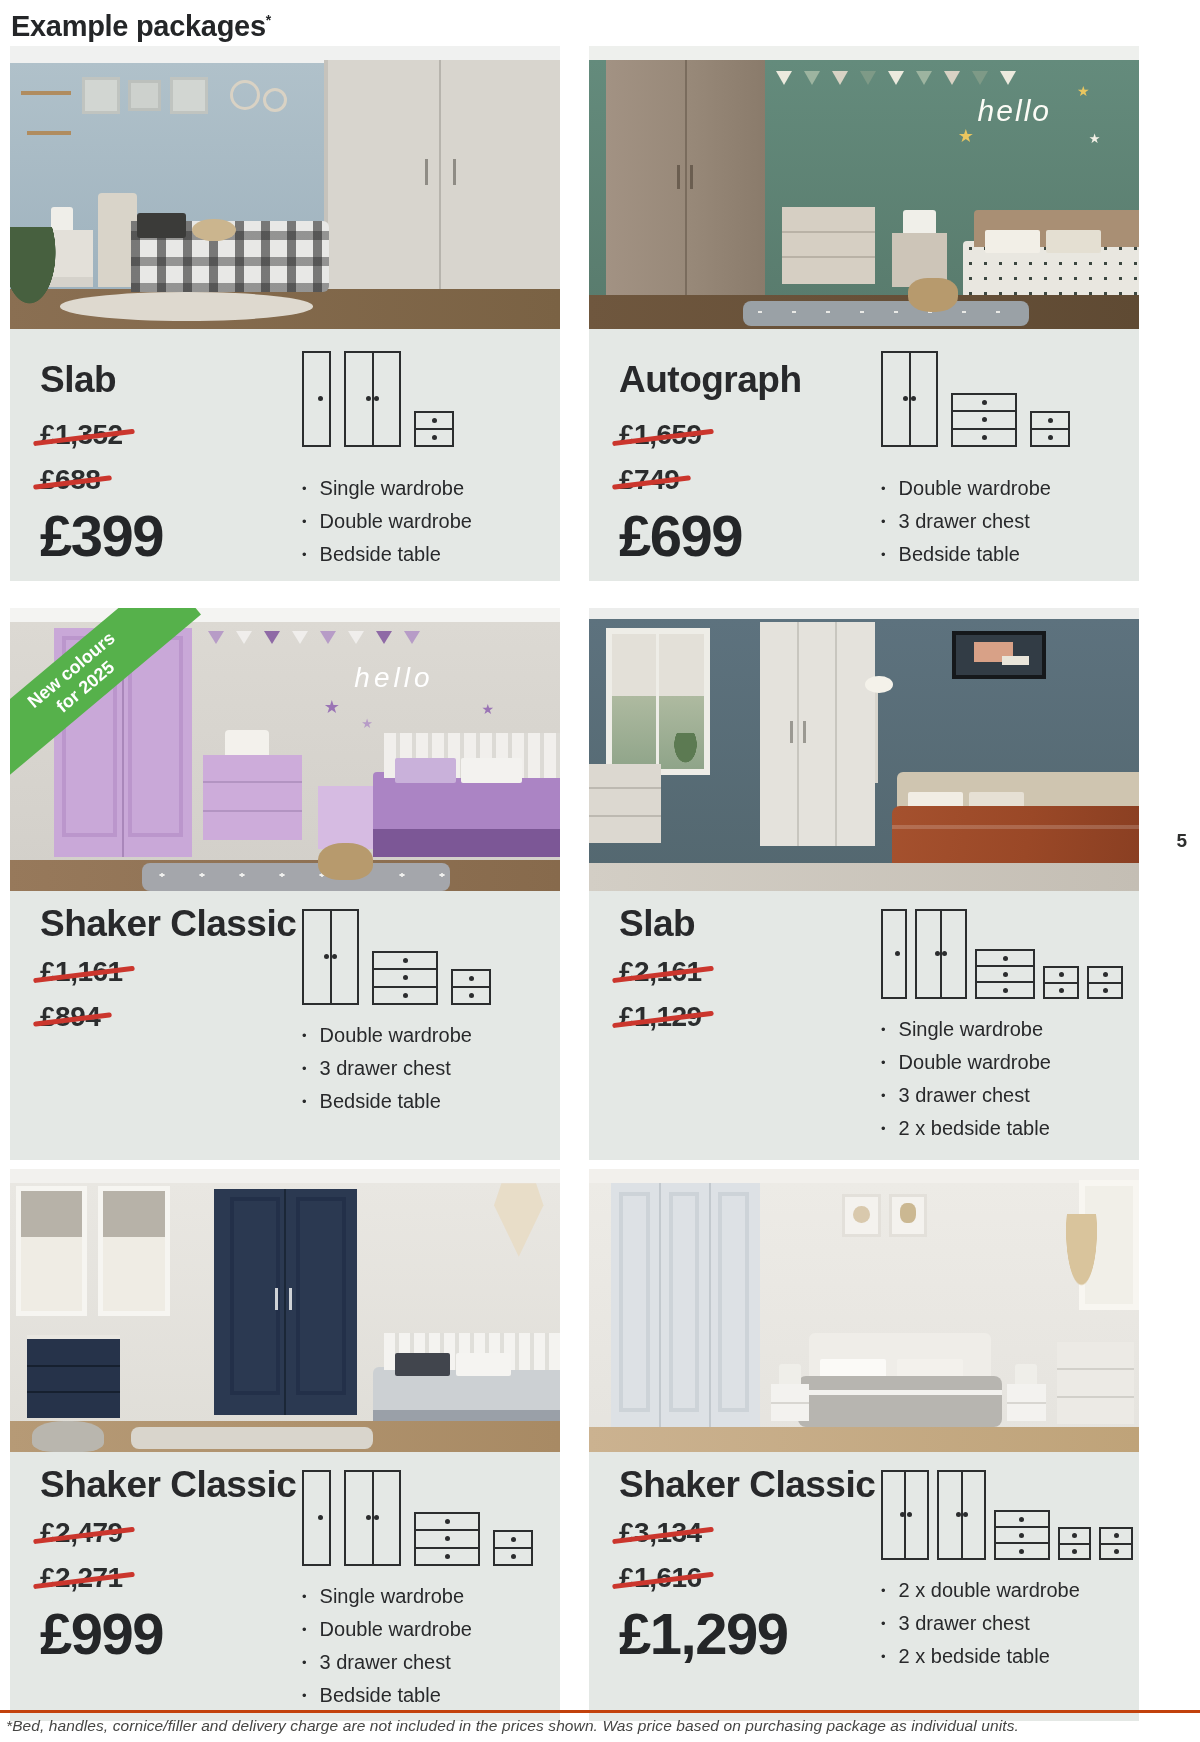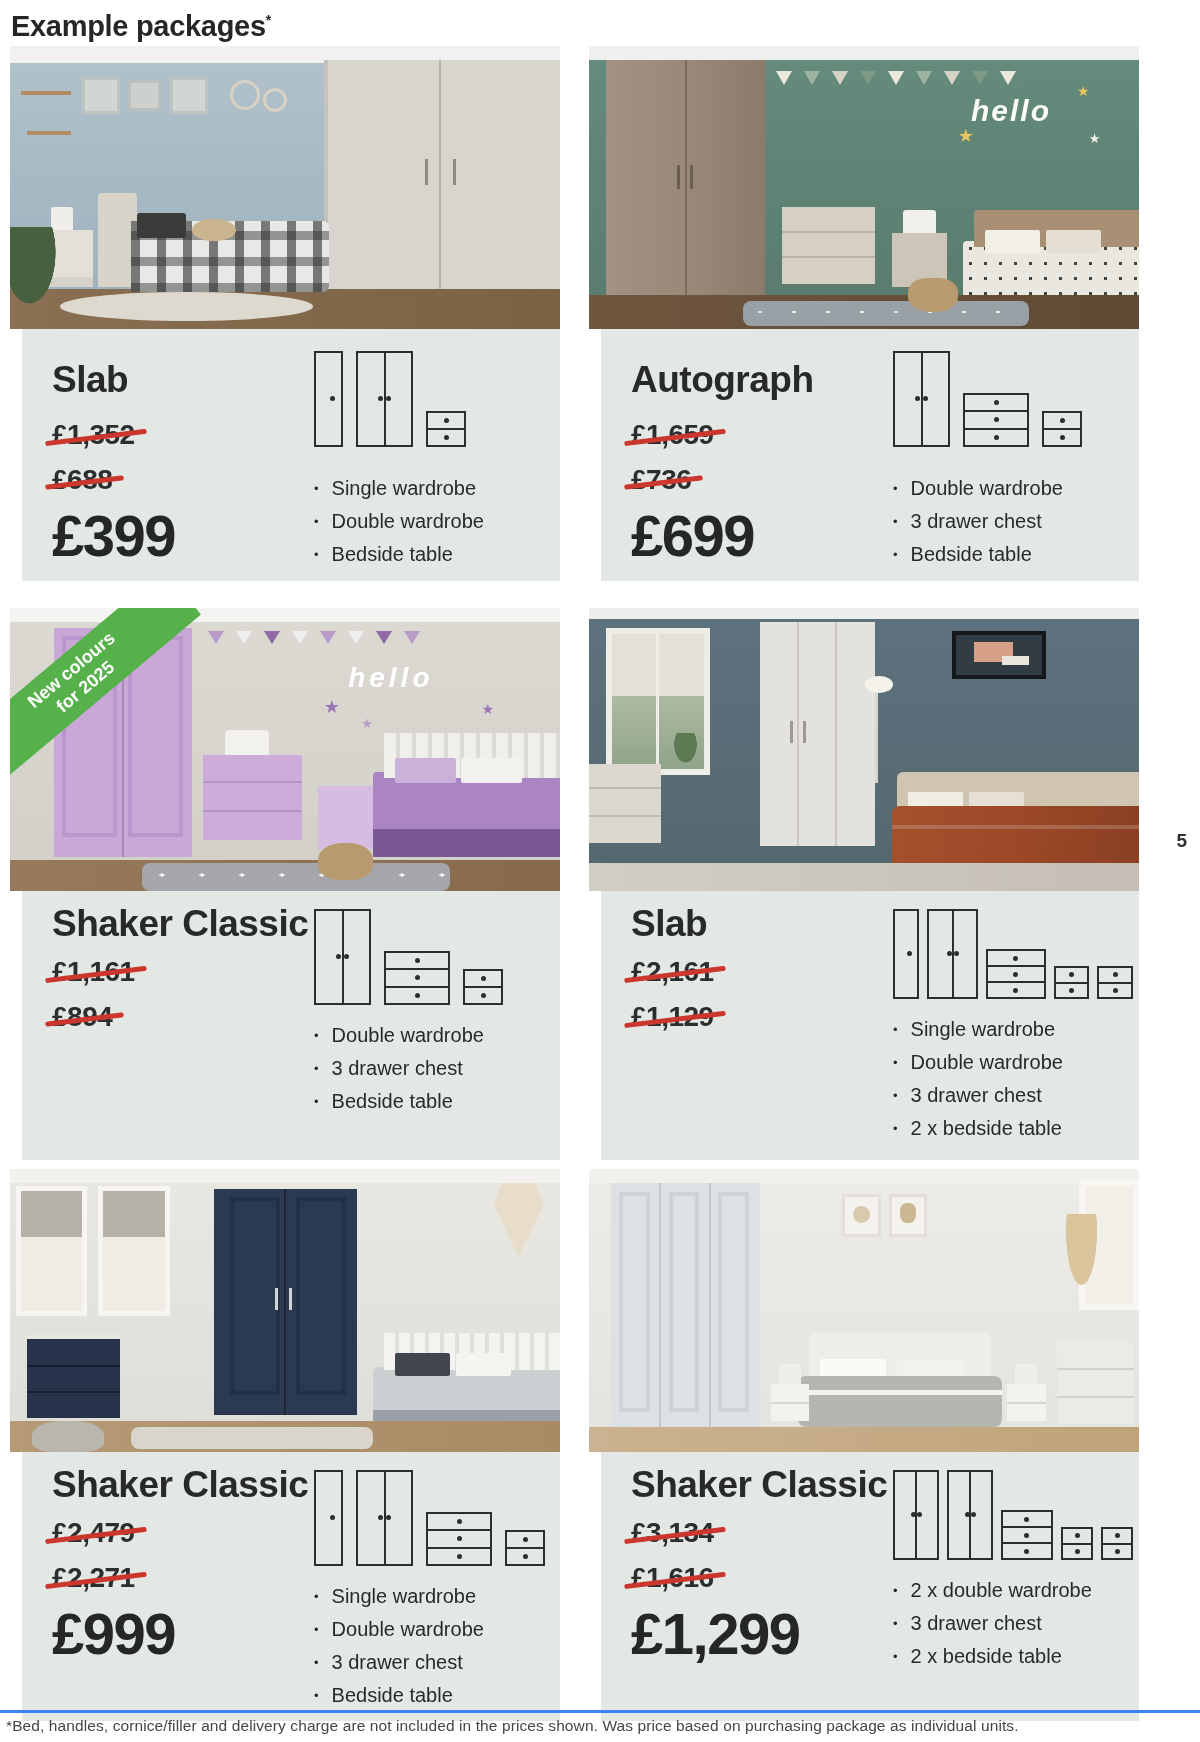--- a/index.html
+++ b/index.html
@@ -11,21 +11,21 @@
   .title { padding:10px 0 0 11px; font-size:29px; font-weight:800; color:#242628; letter-spacing:-0.3px; }
   .title sup { font-size:14px; font-weight:800; }
   .grid { margin:3px 0 0 10px; }
   .row { display:flex; gap:29px; margin-bottom:27px; }
   .row.r2 { margin-bottom:9px; }
   .card { width:550px; }
   .photo { position:relative; width:550px; height:283px; overflow:hidden; }
   .abs { position:absolute; }
 
   
-  .panel { display:flex; background:#e4e8e5; height:252px;margin-left:12px; }
+  .panel { display:flex; background:#e4e8e5; height:252px; }
   .panel.tall { height:269px; }
   .left { flex:0 0 292px; padding-left:30px; }
   .right { flex:1; min-width:0; padding-right:6px; }
   .name { font-size:37px; font-weight:800; line-height:1.04; letter-spacing:-0.5px; color:#28292b; margin-top:32px; }
   .panel:not(.tall) .name { margin-bottom:20px; }
   .panel.tall .name { margin-top:14px; margin-bottom:8px; }
   .was { position:relative; width:max-content; font-size:28px; font-weight:700; color:#2b2d2e; margin-top:13px; letter-spacing:-0.5px; }
   .was::after { content:""; position:absolute; left:-7px; right:-12px; top:47%; height:5px;
                 background:#cb362d; border-radius:3px; transform:rotate(-7deg); }
   .price { font-size:58px; font-weight:800; color:#242628; margin-top:6px; letter-spacing:-1.5px; }
@@ -57,26 +57,26 @@
   .items li { display:flex; align-items:baseline; font-size:20px; line-height:30px; color:#28292b; font-weight:400; }
   .items .b { font-size:13px; margin-right:13px; position:relative; top:-2px; }
 
   
   .ribbon { position:absolute; top:42px; left:-66px; width:270px; padding:7px 0 8px; background:#56b14b;
             transform:rotate(-40deg); text-align:center; color:#fff; font-size:18px; font-weight:700;
             line-height:1.2; z-index:5; }
 
   
   .pageno { position:absolute; right:13px; top:830px; font-size:19px; font-weight:700; color:#2e2f2e; }
-  .footer { position:absolute; left:0; right:0; bottom:0; border-top:3px solid #3b82f6;
-            padding:4px 10px 7px 6px; font-size:15.5px; color:#454543; letter-spacing:0.1px; }
+  .footer { position:absolute; left:0; right:0; bottom:0; border-top:3px solid #c2410c;
+            padding:4px 10px 7px 6px; font-style:italic; font-size:15.5px; color:#454543; letter-spacing:0.1px; }
 
   
   .tri { width:0; height:0; border-left:8px solid transparent; border-right:8px solid transparent; }
-  .hello { font-style:italic; font-weight:700; color:#fcfcf6; letter-spacing:2px; }
+  .hello { font-style:italic; font-weight:400; color:#fcfcf6; letter-spacing:2px; }
   .star { position:absolute; font-size:18px; }
   .s1 { background:linear-gradient(180deg,#f0f1f0 0,#f0f1f0 6%,#b0c1ca 6%,#9cb0bc 100%); }
   .s2 { background:linear-gradient(180deg,#eef0ed 0,#eef0ed 5%,#648b7c 5%,#587a6c 100%); }
   .s3 { background:linear-gradient(180deg,#f4f4f2 0,#f4f4f2 5%,#dcd9d3 5%,#d2cfc9 100%); }
   .s4 { background:linear-gradient(180deg,#ecedec 0,#ecedec 4%,#5d727e 4%,#53676f 100%); }
   .s5 { background:linear-gradient(180deg,#f2f1ee 0,#f2f1ee 5%,#e9e7e2 5%,#dfddd7 100%); }
   .s6 { background:linear-gradient(180deg,#f2f0ec 0,#f2f0ec 5%,#edebe6 5%,#e5e3de 100%); }
 </style>
 </head>
 <body>
@@ -183,21 +183,21 @@
           <span class="star" style="right:9%;top:13%;color:#e9c65f;font-size:14px">★</span>
           <span class="star" style="right:7%;top:30%;color:#f3f0e6;font-size:13px">★</span>
           <div class="abs" style="left:0;bottom:0;width:100%;height:12%;background:linear-gradient(90deg,#6f573e,#5f4a33)"></div>
           <div class="abs" style="left:28%;bottom:1%;width:52%;height:9%;background:#9aa1a6;background-image:radial-gradient(#e9e9e6 2px,transparent 2.3px);background-size:34px 22px;border-radius:8px"></div>
           <div class="abs" style="left:58%;bottom:6%;width:9%;height:12%;background:#b79a6d;border-radius:40% 40% 45% 45%"></div>
         </div>
         <div class="panel">
           <div class="left">
             <h2 class="name">Autograph</h2>
             <div class="was">£1,659</div>
-            <div class="was">£736</div>
+            <div class="was">£749</div>
             <div class="price">£699</div>
           </div>
           <div class="right">
             <div class="icons">
               <span class="ic wr-d">
                   <i class="vline"></i>
                   <i class="dot dl"></i>
                   <i class="dot dr"></i>
                 </span>
               <span class="ic ch3">

